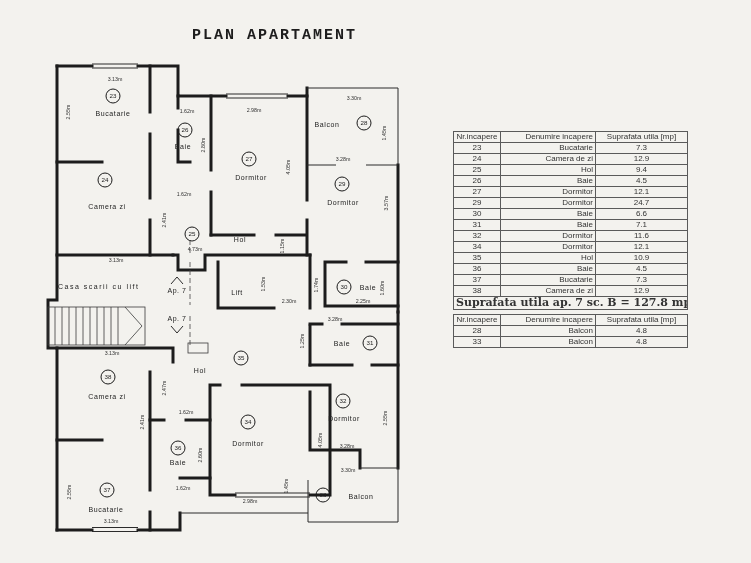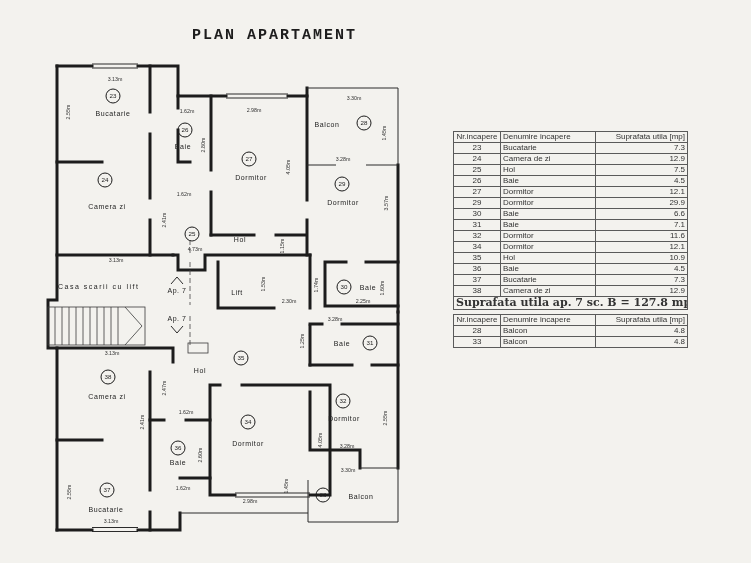--- a/index.html
+++ b/index.html
@@ -19,22 +19,22 @@
   #plan .dim{font-size:5.3px;text-anchor:middle;fill:#333}
   #plan .ann{font-size:7px;text-anchor:middle;letter-spacing:.5px}
   #plan .room-circle{fill:none;stroke:#1c1c1c;stroke-width:1}
   .tables{position:absolute;left:452px;top:131px;width:227px}
   .tables table{border-collapse:collapse;width:100%;font-size:8px;color:#333;
                 margin:0 0 4px 1px;table-layout:fixed}
   .tables th,.tables td{border:1px solid #5a5a5a;height:10px;line-height:10px;
                 padding:0 2px;font-weight:400;overflow:hidden;white-space:nowrap}
   .tables th{text-align:left}
   .tables .c0{width:42px;text-align:center}
-  .tables .c1{width:90px;text-align:left}
-  .tables .c2{width:87px;text-align:right}
+  .tables .c1{width:90px;text-align:right}
+  .tables .c2{width:87px;text-align:center}
   .tables .foot{text-align:center;font-weight:700;font-family:"DejaVu Serif",serif;
                 font-size:11px;height:12px;line-height:12px}
 </style>
 </head>
 <body>
 
 <div class="title">PLAN APARTAMENT</div>
 
 <svg id="plan" width="420" height="500" viewBox="0 0 420 500">
 
@@ -188,36 +188,36 @@
           <td class="c2">7.3</td>
         </tr>
         <tr>
           <td class="c0">24</td>
           <td class="c1">Camera de zi</td>
           <td class="c2">12.9</td>
         </tr>
         <tr>
           <td class="c0">25</td>
           <td class="c1">Hol</td>
-          <td class="c2">7.5</td>
+          <td class="c2">9.4</td>
         </tr>
         <tr>
           <td class="c0">26</td>
           <td class="c1">Baie</td>
           <td class="c2">4.5</td>
         </tr>
         <tr>
           <td class="c0">27</td>
           <td class="c1">Dormitor</td>
           <td class="c2">12.1</td>
         </tr>
         <tr>
           <td class="c0">29</td>
           <td class="c1">Dormitor</td>
-          <td class="c2">29.9</td>
+          <td class="c2">24.7</td>
         </tr>
         <tr>
           <td class="c0">30</td>
           <td class="c1">Baie</td>
           <td class="c2">6.6</td>
         </tr>
         <tr>
           <td class="c0">31</td>
           <td class="c1">Baie</td>
           <td class="c2">7.1</td>

